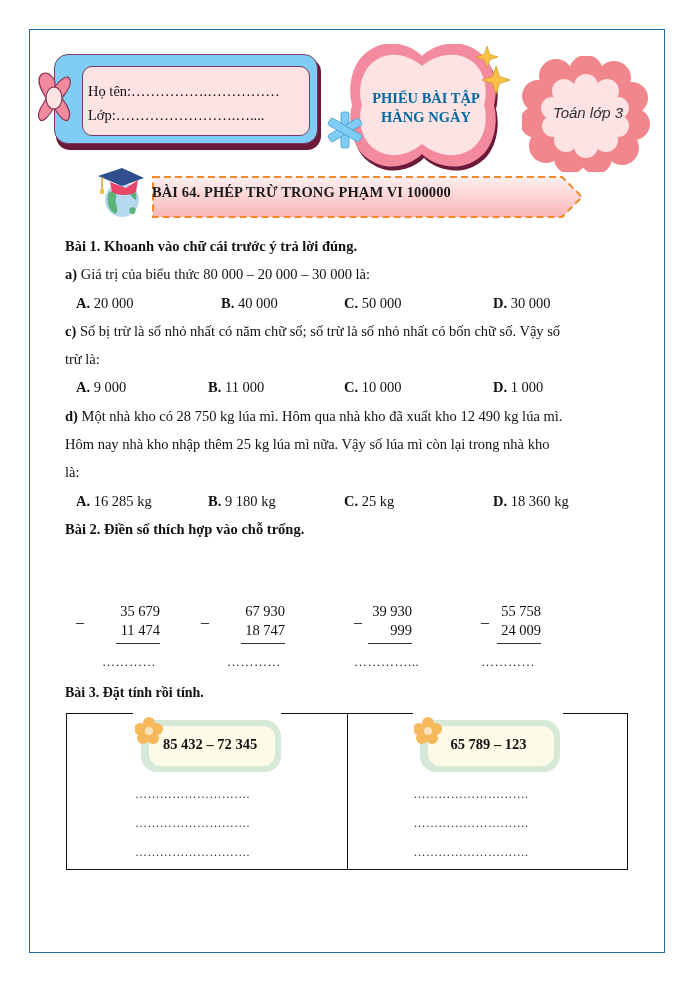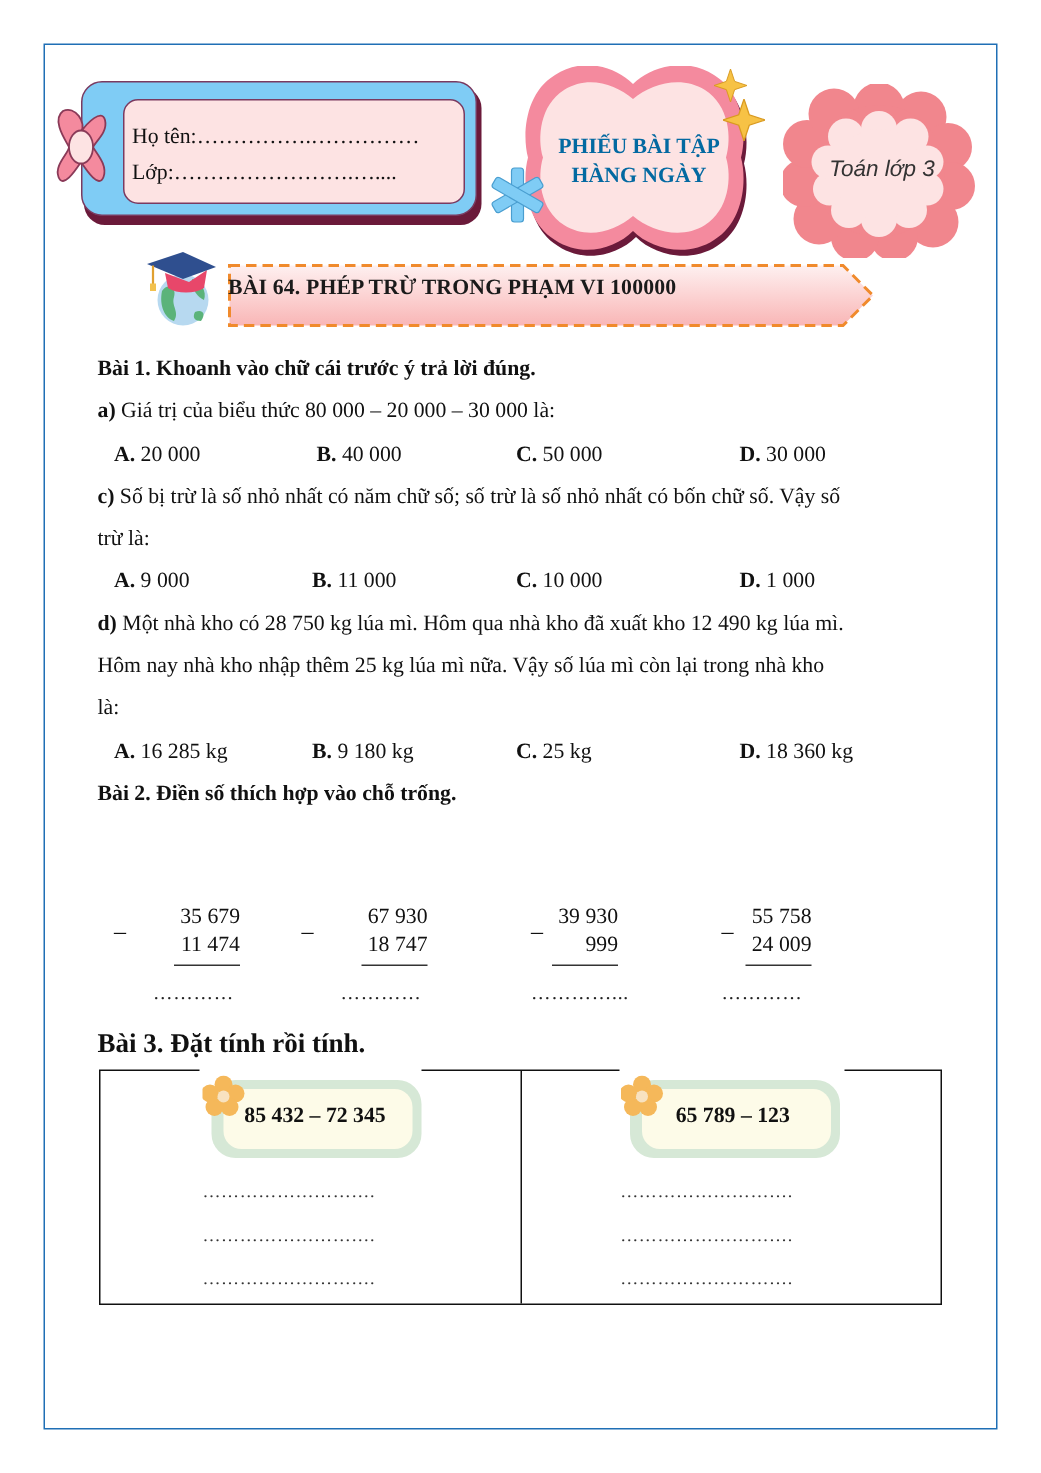--- a/index.html
+++ b/index.html
@@ -180,21 +180,21 @@
   <path d="M1 2 L410 2 L430 22 L410 42 L1 42 Z" fill="url(#bg)" stroke="#f08a2c" stroke-width="2" stroke-dasharray="7 4"></path>
 </svg>
 <div class="banner-text">BÀI 64. PHÉP TRỪ TRONG PHẠM VI 100000</div>
 
 <div class="content">
   <div class="line heading">Bài 1. Khoanh vào chữ cái trước ý trả lời đúng.</div>
 
   <div class="line"><span class="q-label">a)</span><span> Giá trị của biểu thức 80 000 – 20 000 – 30 000 là:</span></div>
   <div class="options">
     <span class="opt" style="left:11px"><b>A.</b><span> 20 000</span></span>
-    <span class="opt" style="left:146px"><b>B.</b><span> 40 000</span></span>
+    <span class="opt" style="left:156px"><b>B.</b><span> 40 000</span></span>
     <span class="opt" style="left:279px"><b>C.</b><span> 50 000</span></span>
     <span class="opt" style="left:428px"><b>D.</b><span> 30 000</span></span>
   </div>
 
 
   <div class="line"><span class="q-label">c)</span><span> Số bị trừ là số nhỏ nhất có năm chữ số; số trừ là số nhỏ nhất có bốn chữ số. Vậy số</span></div>
   <div class="line">trừ là:</div>
   <div class="options">
     <span class="opt" style="left:11px"><b>A.</b><span> 9 000</span></span>
     <span class="opt" style="left:143px"><b>B.</b><span> 11 000</span></span>
@@ -237,21 +237,21 @@
   <span class="ans" style="left:0px">…………...</span>
 </div>
 <div class="sub" style="left:481px;top:603px;width:60px;">
   <span class="minus">–</span>
   <span class="n1">55 758</span>
   <span class="n2">24 009</span>
   <span class="rule" style="width:44px"></span>
   <span class="ans" style="left:0px">…………</span>
 </div>
 
-<div class="heading" style="position:absolute;left:65px;top:685px;font-size:18px;font-weight:bold;">Bài 3. Đặt tính rồi tính.</div>
+<div class="heading" style="position:absolute;left:65px;top:685px;font-size:14px;font-weight:bold;">Bài 3. Đặt tính rồi tính.</div>
 
 <div class="tbl">
   <div class="cell">
     <div class="gap-cover" style="left:66px;width:148px;"></div>
     <svg class="tag" style="left:68px;" viewBox="0 0 150 57">
       <rect x="6" y="3" width="140" height="52" rx="16" fill="#d6e8d6"></rect>
       <rect x="14" y="9" width="126" height="40" rx="12" fill="#fdfbe8"></rect>
       <g fill="#f5b85a">
           <circle cx="14" cy="6" r="6"></circle>
           <circle cx="22" cy="12" r="6"></circle>

